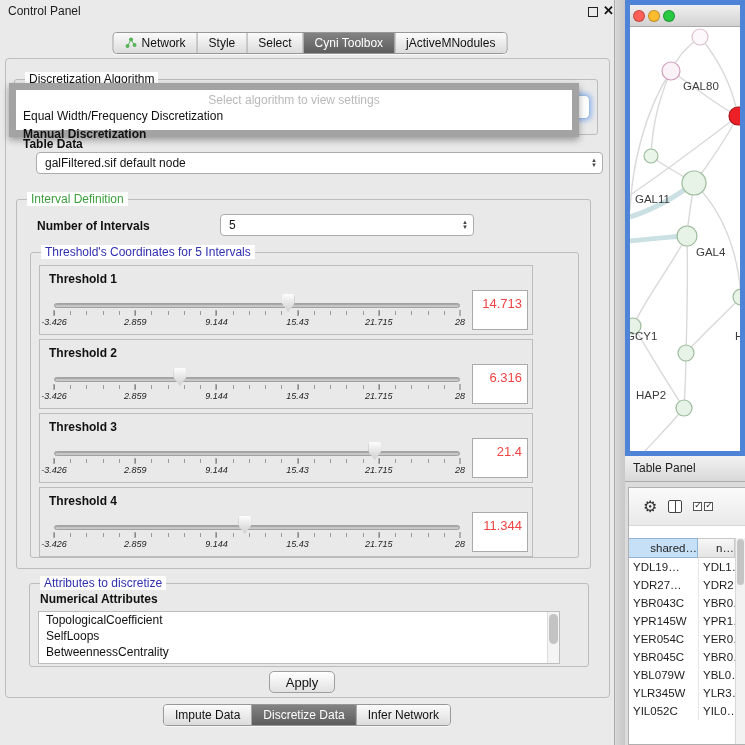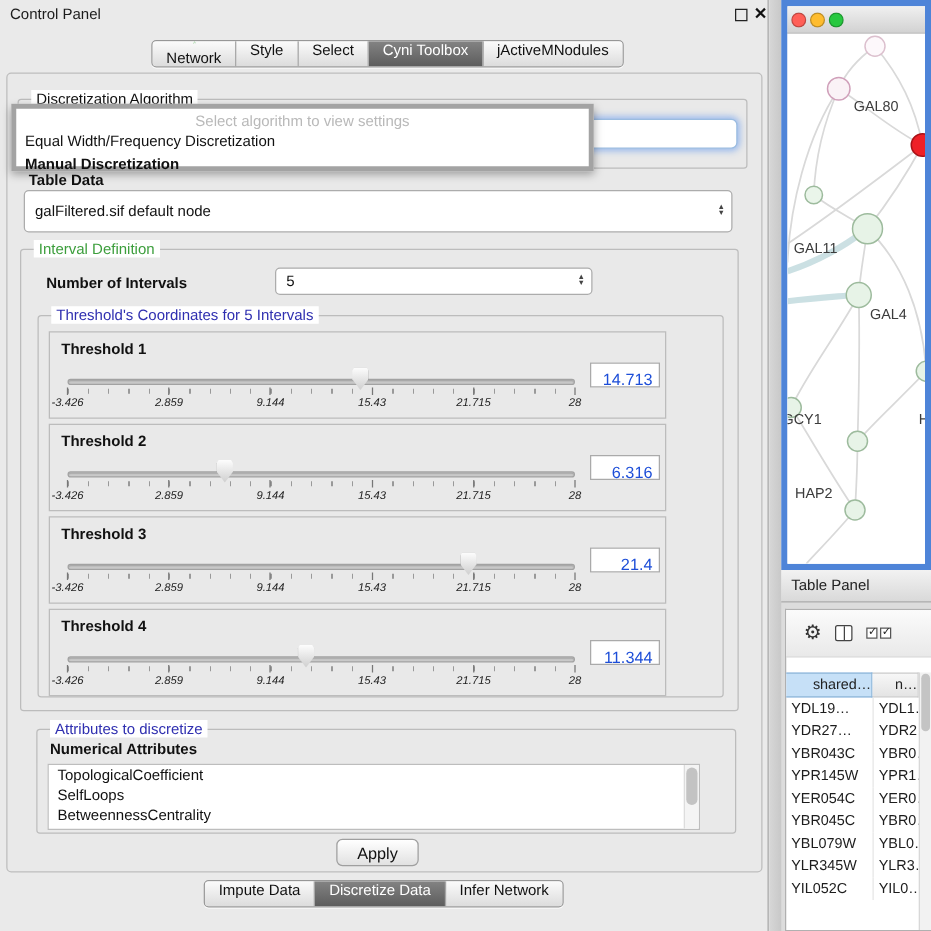--- a/index.html
+++ b/index.html
@@ -9,21 +9,21 @@
 
   
   #control-panel { position:absolute; left:0; top:0; width:615px; height:745px; background:#eaeaea; border-right:1px solid #a8a8a8; }
   .titlebar-text { position:absolute; left:8px; top:4px; font-size:12px; color:#1c1c1c; }
   .float-btn { position:absolute; left:588px; top:7px; width:10px; height:10px; border:1px solid #222; }
   .close-btn { position:absolute; left:603px; top:3px; font-size:13px; font-weight:bold; color:#111; cursor:default; }
 
   .segbar { position:absolute; display:flex; height:22px; border:1px solid #979797; border-radius:4px; overflow:hidden; background:#eee; box-shadow:0 1px 0 rgba(255,255,255,.7); }
   .segbar.top { top:32px; left:310px; transform:translateX(-50%); }
   .segbar.bottom { top:704px; left:307px; transform:translateX(-50%); }
-  .seg { display:flex; align-items:center; gap:4px; padding:0 11px; font-size:12px; color:#111; background:linear-gradient(#fbfbfb,#dcdcdc); border-left:1px solid #a5a5a5; white-space:nowrap;flex-direction:column; }
+  .seg { display:flex; align-items:center; gap:4px; padding:0 11px; font-size:12px; color:#111; background:linear-gradient(#fbfbfb,#dcdcdc); border-left:1px solid #a5a5a5; white-space:nowrap; }
   .seg:first-child { border-left:none; }
   .seg.sel { background:linear-gradient(#838383,#5d5d5d); color:#fff; }
 
   .main-panel { position:absolute; left:5px; top:58px; width:605px; height:640px; border:1px solid #bdbdbd; border-radius:4px; background:#e9e9e9; }
 
   .group { position:absolute; border:1px solid #bcbcbc; border-radius:3px; }
   .group-title { position:absolute; top:-8px; left:10px; background:#ffffff; padding:0 4px; font-size:12px; white-space:nowrap; }
   .group-title.green { color:#3c9e3c; }
   .group-title.blue { color:#2f2fb0; }
   .group-title.black { color:#111; }
@@ -31,44 +31,44 @@
   .label { position:absolute; font-size:12px; color:#111; }
   .bold { font-weight:bold; }
 
   .combo { position:absolute; background:#fff; border:1px solid #acacac; border-radius:4px; font-size:12px; color:#111; display:flex; align-items:center; padding:0 8px; }
   .spin { position:absolute; right:5px; top:50%; transform:translateY(-50%); display:flex; flex-direction:column; font-size:6px; line-height:5px; color:#444; font-style:normal; }
   .spin i { font-style:normal; }
 
   
   .algo-group { left:8px; top:20px; width:584px; height:56px; }
   .algo-combo { left:10px; top:36px; width:574px; height:24px; background:#fff; border:1px solid #9bbce0; border-radius:5px; box-shadow:0 0 5px 2px rgba(92,150,240,.55); z-index:5; position:absolute; }
-  .popup { position:absolute; left:3px; top:24px; width:466px; height:54px; background:#fff; border:4px solid #a3a3a3; box-shadow:0 3px 7px rgba(0,0,0,.35); z-index:50; }
+  .popup { position:absolute; left:3px; top:24px; width:570px; height:54px; background:#fff; border:7px solid #a3a3a3; box-shadow:0 3px 7px rgba(0,0,0,.35); z-index:50; }
   .popup-prompt { text-align:center; color:#b9b9b9; font-size:12px; padding-top:3px; height:17px; }
   .popup-item { font-size:12px; padding:1px 0 1px 7px; line-height:16px; color:#111; }
   .popup-item.bold { font-weight:bold; }
 
   .tdlabel { left:17px; top:78px; font-weight:bold; }
-  .table-combo { left:13px; top:93px; width:567px; height:34px; }
+  .table-combo { left:30px; top:93px; width:567px; height:22px; }
 
   .interval-group { left:10px; top:140px; width:575px; height:370px; }
   .ni-label { left:20px; top:19px; font-weight:bold; }
   .ni-combo { left:203px; top:14px; width:254px; height:22px; }
   .thresholds-group { left:13px; top:52px; width:549px; height:306px; }
 
   .th-panel { position:absolute; left:8px; width:494px; height:70px; border:1px solid #bcbcbc;padding-left:47px; }
   .th-label { position:absolute; left:9px; top:6px; font-size:12px; font-weight:bold; color:#111; }
   .slider { position:absolute; left:14px; top:32px; width:406px; height:34px;font-style:italic; }
   .track { position:absolute; left:0; right:0; top:5px; height:5px; background:#c9c9c9; border:1px solid #a2a2a2; border-radius:3px; box-shadow:inset 0 1px 1px rgba(0,0,0,.18); }
   .minors { position:absolute; left:0; right:0; top:13px; height:4px; background:repeating-linear-gradient(90deg,#999 0,#999 1px,transparent 1px,transparent 4%); }
   .major { position:absolute; top:12px; width:1px; height:6px; background:#777; transform:translateX(-50%); }
   .m0{left:0%}.m1{left:20%}.m2{left:40%}.m3{left:60%}.m4{left:80%}.m5{left:100%}
   .tick-label { position:absolute; top:19px; transform:translateX(-50%); font-size:9px; color:#222; white-space:nowrap; }
   .tl0{left:0%}.tl1{left:20%}.tl2{left:40%}.tl3{left:60%}.tl4{left:80%}.tl5{left:100%}
   .thumb { position:absolute; top:-4px; width:13px; height:18px; transform:translateX(-50%); background:linear-gradient(#fdfdfd,#cfcfcf); clip-path:polygon(12% 0,88% 0,100% 14%,100% 52%,50% 100%,0 52%,0 14%); filter:drop-shadow(0 0 1px #777); }
-  .valbox { position:absolute; left:432px; top:24px; width:56px; height:20px; background:#fff; border:1px solid #aaa; font-size:13px; line-height:26px; text-align:right; padding:0 5px; color:#1d4ed8; }
+  .valbox { position:absolute; left:432px; top:24px; width:56px; height:40px; background:#fff; border:1px solid #aaa; font-size:13px; line-height:26px; text-align:right; padding:0 5px; color:#ef4444; }
 
   .attr-group { left:23px; top:524px; width:560px; height:84px; }
   .attr-title { left:10px; top:8px; font-weight:bold; }
   .attr-list { position:absolute; left:8px; top:27px; width:522px; height:53px; background:#fff; border:1px solid #bdbdbd; overflow:hidden; }
   .attr-item { font-size:12px; padding:1px 0 0 7px; line-height:15px; color:#111; }
   .vscroll { position:absolute; right:0; top:0; bottom:0; width:12px; background:#f4f4f4; border-left:1px solid #ddd; }
   .vthumb { position:absolute; left:1px; top:2px; width:9px; height:30px; background:#c3c3c3; border-radius:5px; }
 
   .apply { position:absolute; left:263px; top:612px; width:66px; height:22px; background:linear-gradient(#ffffff,#e1e1e1); border:1px solid #9f9f9f; border-radius:5px; font-size:13px; font-family:"Liberation Sans",sans-serif; color:#111; }
 

